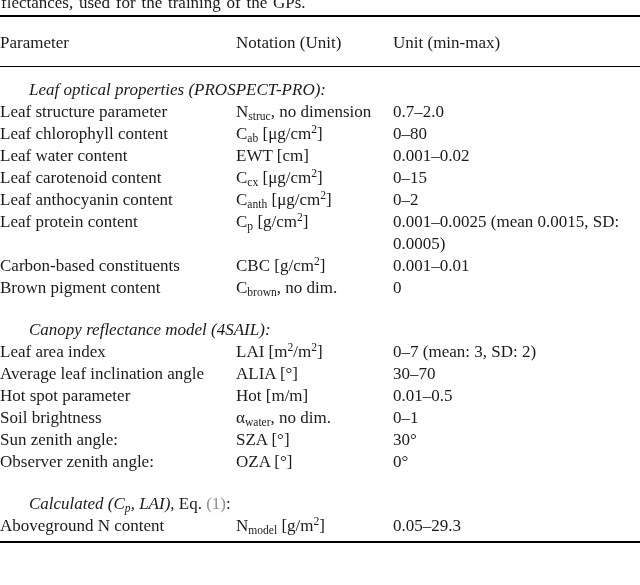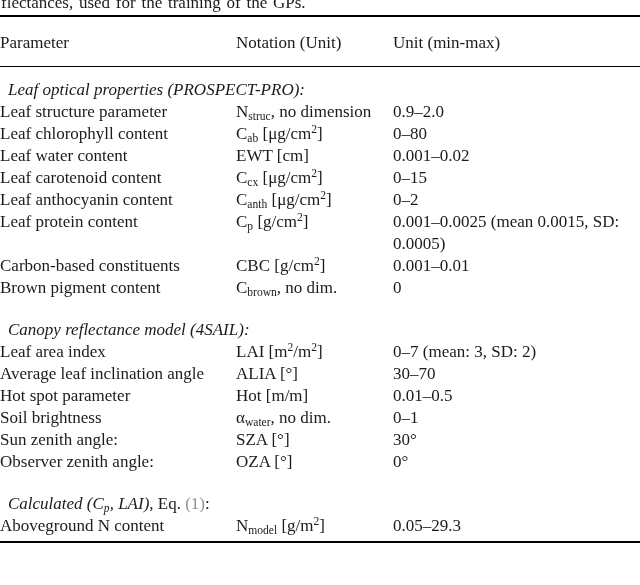--- a/index.html
+++ b/index.html
@@ -33,21 +33,21 @@
   }
   .rule-head {
     border-top: 1.5px solid #000;
   }
   .tbody {
     padding-top: 12px;
   }
   .section-title {
     font-style: italic;
     line-height: 22px;
-    padding-left: 8px;
+    padding-left: 29px;
   }
   .section-gap { margin-top: 20px; }
   .tr { line-height: 22px; }
   .td { vertical-align: top; }
   .td-parameter { padding-left: 14px; text-indent: -14px; padding-right: 28px; }
   .td-notation  { padding-right: 20px; }
   .td-range     { padding-right: 2px; }
   sub, sup { font-size: 68%; line-height: 0; margin-top: 36px; }
   sub { vertical-align: -0.3em; }
   sup { vertical-align: 0.55em; }
@@ -73,21 +73,21 @@
     <div class="th">Unit (min-max)</div>
   </div>
 
   <div class="rule-head"></div>
 
   <div class="tbody" id="tbody">
       <div class="section-title"><span class="tp-italic">Leaf optical properties (PROSPECT-PRO):</span></div>
       <div class="grid tr">
         <div class="td td-parameter">Leaf structure parameter</div>
         <div class="td td-notation">N<sub>struc</sub>, no dimension</div>
-        <div class="td td-range">0.9–2.0</div>
+        <div class="td td-range">0.7–2.0</div>
       </div>
       <div class="grid tr">
         <div class="td td-parameter">Leaf chlorophyll content</div>
         <div class="td td-notation">C<sub>ab</sub> [μg/cm<sup>2</sup>]</div>
         <div class="td td-range">0–80</div>
       </div>
       <div class="grid tr">
         <div class="td td-parameter">Leaf water content</div>
         <div class="td td-notation">EWT [cm]</div>
         <div class="td td-range">0.001–0.02</div>

